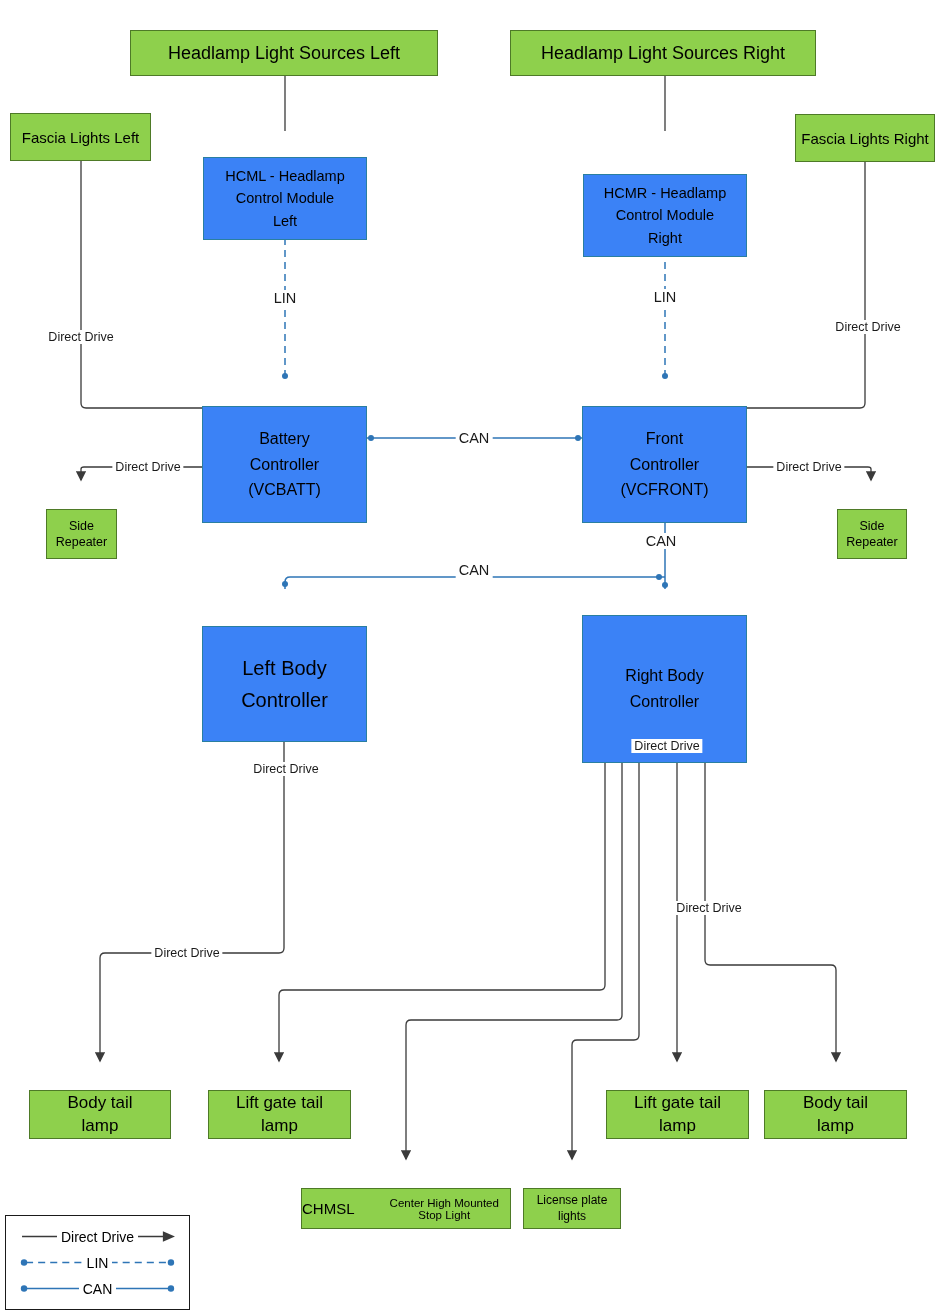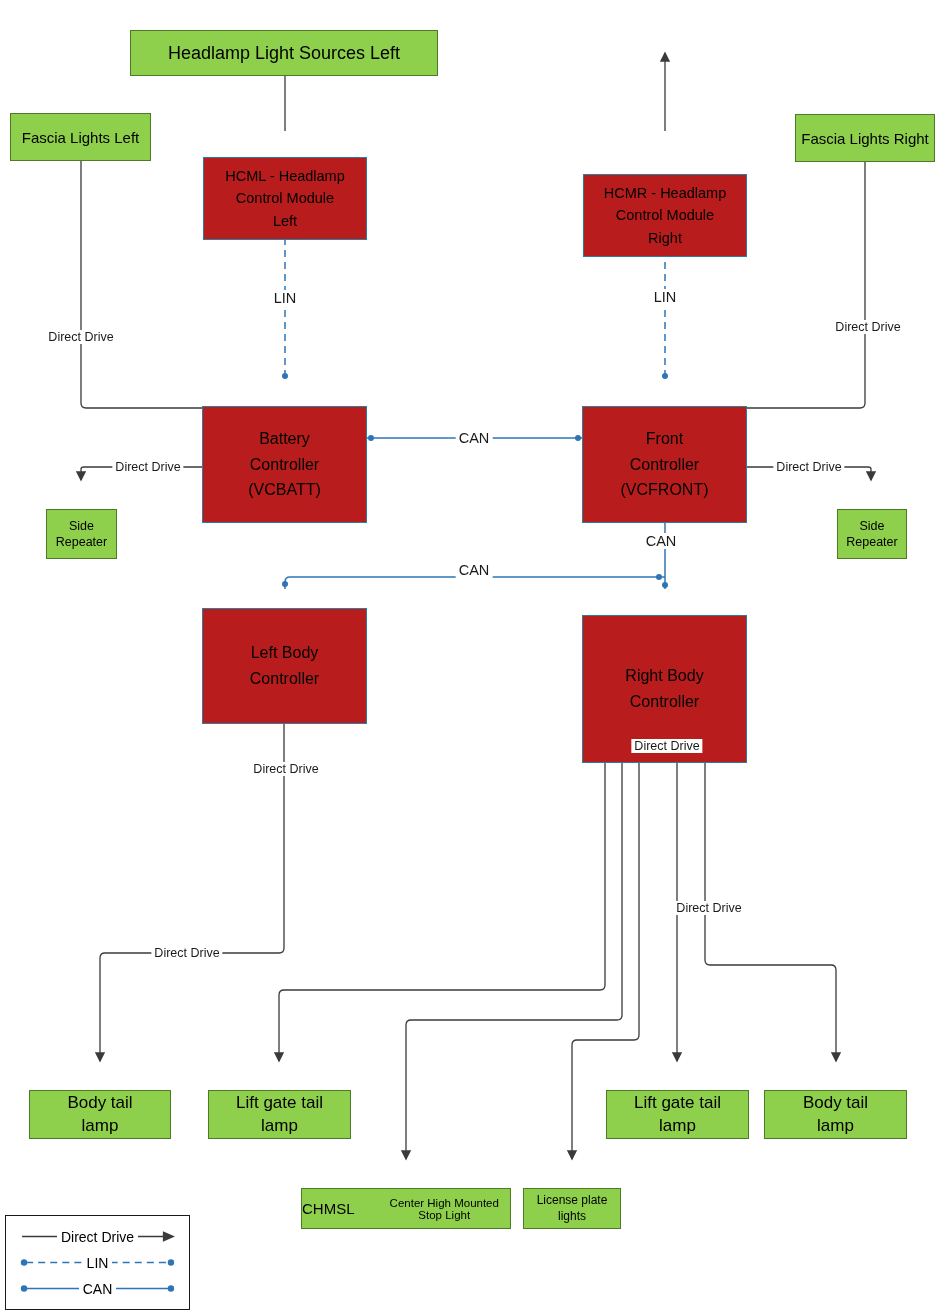--- a/index.html
+++ b/index.html
@@ -8,33 +8,33 @@
 
   .canvas { position: absolute; left: 0; top: 0; width: 940px; height: 1314px; }
   .edges  { position: absolute; left: 0; top: 0; width: 940px; height: 1314px; }
 
   
   .node {
     position: absolute; display: flex; align-items: center; justify-content: center;
     text-align: center; white-space: pre-line; color: #000; margin-top: 26px;
   }
   .green { background: #8ED04C; border: 1.5px solid #4E7A27; }
-  .blue  { background: #b91c1c; border: 1.5px solid #2A7FA0; }
+  .blue  { background: #3b82f6; border: 1.5px solid #2A7FA0; }
 
   .n-headlamp-left  { left:130px; top:4px;  width:308px; height:46px; font-size:18px; }
   .n-headlamp-right { left:510px; top:4px;  width:306px; height:46px; font-size:18px; }
   .n-fascia-left    { left:10px;  top:87px; width:141px; height:48px; font-size:15px; }
   .n-fascia-right   { left:795px; top:88px; width:140px; height:48px; font-size:15px; }
   .n-hcml           { left:203px; top:131px; width:164px; height:83px; font-size:14.5px; line-height:1.55; }
   .n-hcmr           { left:583px; top:148px; width:164px; height:83px; font-size:14.5px; line-height:1.55; }
   .n-vcbatt         { left:202px; top:380px; width:165px; height:117px; font-size:16px; line-height:1.6; }
   .n-vcfront        { left:582px; top:380px; width:165px; height:117px; font-size:16px; line-height:1.6; }
   .n-siderep-left   { left:46px;  top:483px; width:71px; height:50px; font-size:12.5px; line-height:1.3; }
   .n-siderep-right  { left:837px; top:483px; width:70px; height:50px; font-size:12.5px; line-height:1.3; }
-  .n-leftbody       { left:202px; top:582px; width:165px; height:116px; font-size:16px; line-height:1.6; }
+  .n-leftbody       { left:202px; top:600px; width:165px; height:116px; font-size:20px; line-height:1.6; }
   .n-rightbody      { left:582px; top:589px; width:165px; height:148px; font-size:16px; line-height:1.6; }
   .n-bodytail-left  { left:29px;  top:1064px; width:142px; height:49px; font-size:17px; line-height:1.35; }
   .n-liftgate-left  { left:208px; top:1064px; width:143px; height:49px; font-size:17px; line-height:1.35; }
   .n-liftgate-right { left:606px; top:1064px; width:143px; height:49px; font-size:17px; line-height:1.35; }
   .n-bodytail-right { left:764px; top:1064px; width:143px; height:49px; font-size:17px; line-height:1.35; }
   .n-chmsl          { left:301px; top:1162px; width:210px; height:41px; }
   .n-chmsl .t1      { font-size:15px; }
   .n-chmsl .t2      { font-size:11.5px;padding-left:24px; }
   .n-license        { left:523px; top:1162px; width:98px; height:41px; font-size:12px; line-height:1.3; }
 
@@ -115,20 +115,21 @@
       <circle cx="371" cy="438" r="3"></circle>
         <circle cx="578" cy="438" r="3"></circle>
       <circle cx="665" cy="501" r="3"></circle>
         <circle cx="665" cy="585" r="3"></circle>
       <circle cx="659" cy="577" r="3"></circle>
         <circle cx="285" cy="584" r="3"></circle>
     </g>
   </svg>
 
   <div class="node green n-headlamp-left">Headlamp Light Sources Left</div>
+  <div class="node green n-headlamp-right">Headlamp Light Sources Right</div>
   <div class="node green n-fascia-left">Fascia Lights Left</div>
   <div class="node green n-fascia-right">Fascia Lights Right</div>
   <div class="node blue n-hcml">HCML - Headlamp
 Control Module
 Left</div>
   <div class="node blue n-hcmr">HCMR - Headlamp
 Control Module
 Right</div>
   <div class="node blue n-vcbatt">Battery
 Controller

